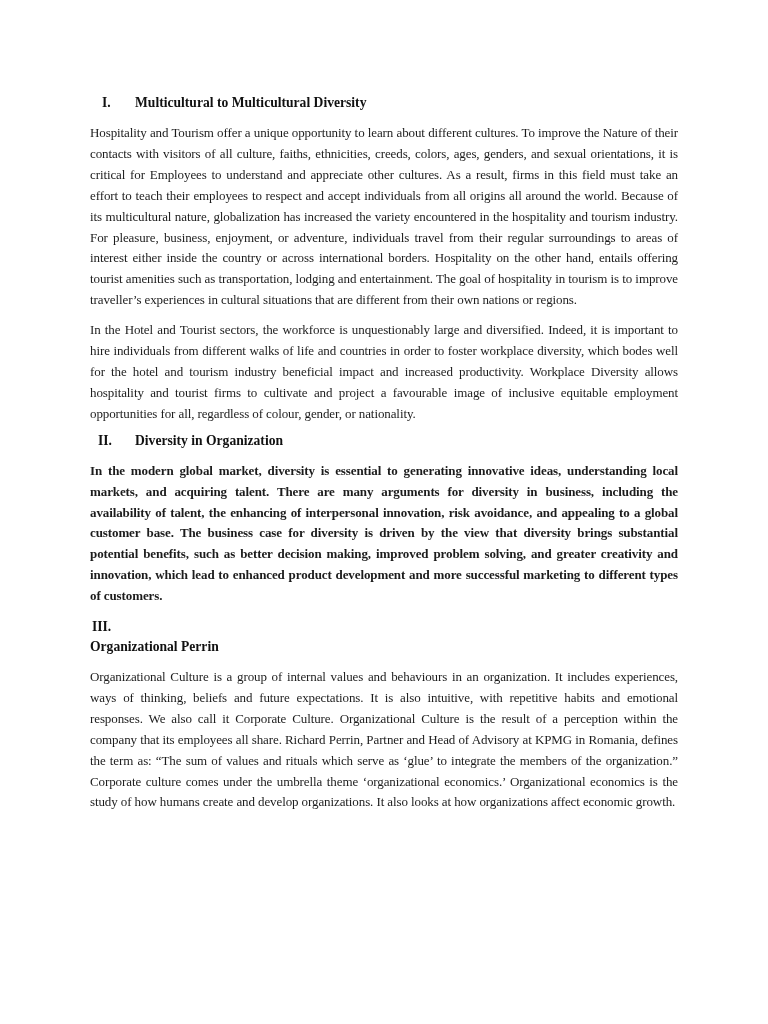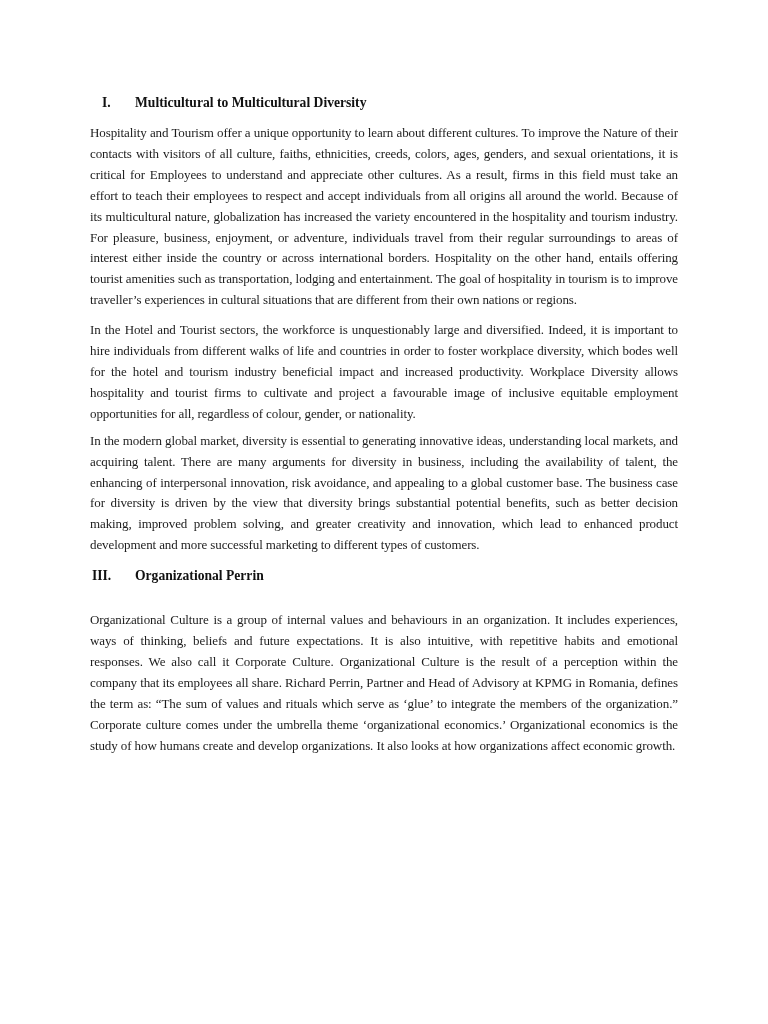--- a/index.html
+++ b/index.html
@@ -43,35 +43,39 @@
       line-height: 20.9px;
       text-align: justify;
       margin: 0 0 10px 0;
       letter-spacing: -0.1px;
       color: #1c1c1c;
     }
     #sec1-head { margin-top: 0; }
     #sec1-p1 { margin-bottom: 9px; }
     #sec1-p2 { margin-bottom: 6px; }
     #sec2-head { margin-bottom: 10px; }
-    #sec2-p1 { margin-bottom: 10px; }
-    #sec3-head { margin-bottom: 24px; }
+    #sec2-p1 { margin-bottom: 10px; font-weight: bold; }
+    #sec3-head { margin-bottom: 10px; flex-direction: column; }
   </style>
 </head>
 <body>
 
 <div class="page">
 
   <div class="heading h1" id="sec1-head">
     <span class="num">I.</span>
     <span class="title">Multicultural to Multicultural Diversity</span>
   </div>
   <p class="para" id="sec1-p1">Hospitality and Tourism offer a unique opportunity to learn about different cultures. To improve the Nature of their contacts with visitors of all culture, faiths, ethnicities, creeds, colors, ages, genders, and sexual orientations, it is critical for Employees to understand and appreciate other cultures. As a result, firms in this field must take an effort to teach their employees to respect and accept individuals from all origins all around the world. Because of its multicultural nature, globalization has increased the variety encountered in the hospitality and tourism industry. For pleasure, business, enjoyment, or adventure, individuals travel from their regular surroundings to areas of interest either inside the country or across international borders. Hospitality on the other hand, entails offering tourist amenities such as transportation, lodging and entertainment. The goal of hospitality in tourism is to improve traveller’s experiences in cultural situations that are different from their own nations or regions.</p>
   <p class="para" id="sec1-p2">In the Hotel and Tourist sectors, the workforce is unquestionably large and diversified. Indeed, it is important to hire individuals from different walks of life and countries in order to foster workplace diversity, which bodes well for the hotel and tourism industry beneficial impact and increased productivity. Workplace Diversity allows hospitality and tourist firms to cultivate and project a favourable image of inclusive equitable employment opportunities for all, regardless of colour, gender, or nationality.</p>
 
+  <div class="heading h2" id="sec2-head">
+    <span class="num">II.</span>
+    <span class="title">Diversity in Organization</span>
+  </div>
   <p class="para" id="sec2-p1">In the modern global market, diversity is essential to generating innovative ideas, understanding local markets, and acquiring talent. There are many arguments for diversity in business, including the availability of talent, the enhancing of interpersonal innovation, risk avoidance, and appealing to a global customer base. The business case for diversity is driven by the view that diversity brings substantial potential benefits, such as better decision making, improved problem solving, and greater creativity and innovation, which lead to enhanced product development and more successful marketing to different types of customers.</p>
 
   <div class="heading h3" id="sec3-head">
     <span class="num">III.</span>
     <span class="title">Organizational Perrin</span>
   </div>
   <p class="para" id="sec3-p1">Organizational Culture is a group of internal values and behaviours in an organization. It includes experiences, ways of thinking, beliefs and future expectations. It is also intuitive, with repetitive habits and emotional responses. We also call it Corporate Culture. Organizational Culture is the result of a perception within the company that its employees all share. Richard Perrin, Partner and Head of Advisory at KPMG in Romania, defines the term as: “The sum of values and rituals which serve as ‘glue’ to integrate the members of the organization.” Corporate culture comes under the umbrella theme ‘organizational economics.’ Organizational economics is the study of how humans create and develop organizations. It also looks at how organizations affect economic growth.</p>
 
 </div>
 

